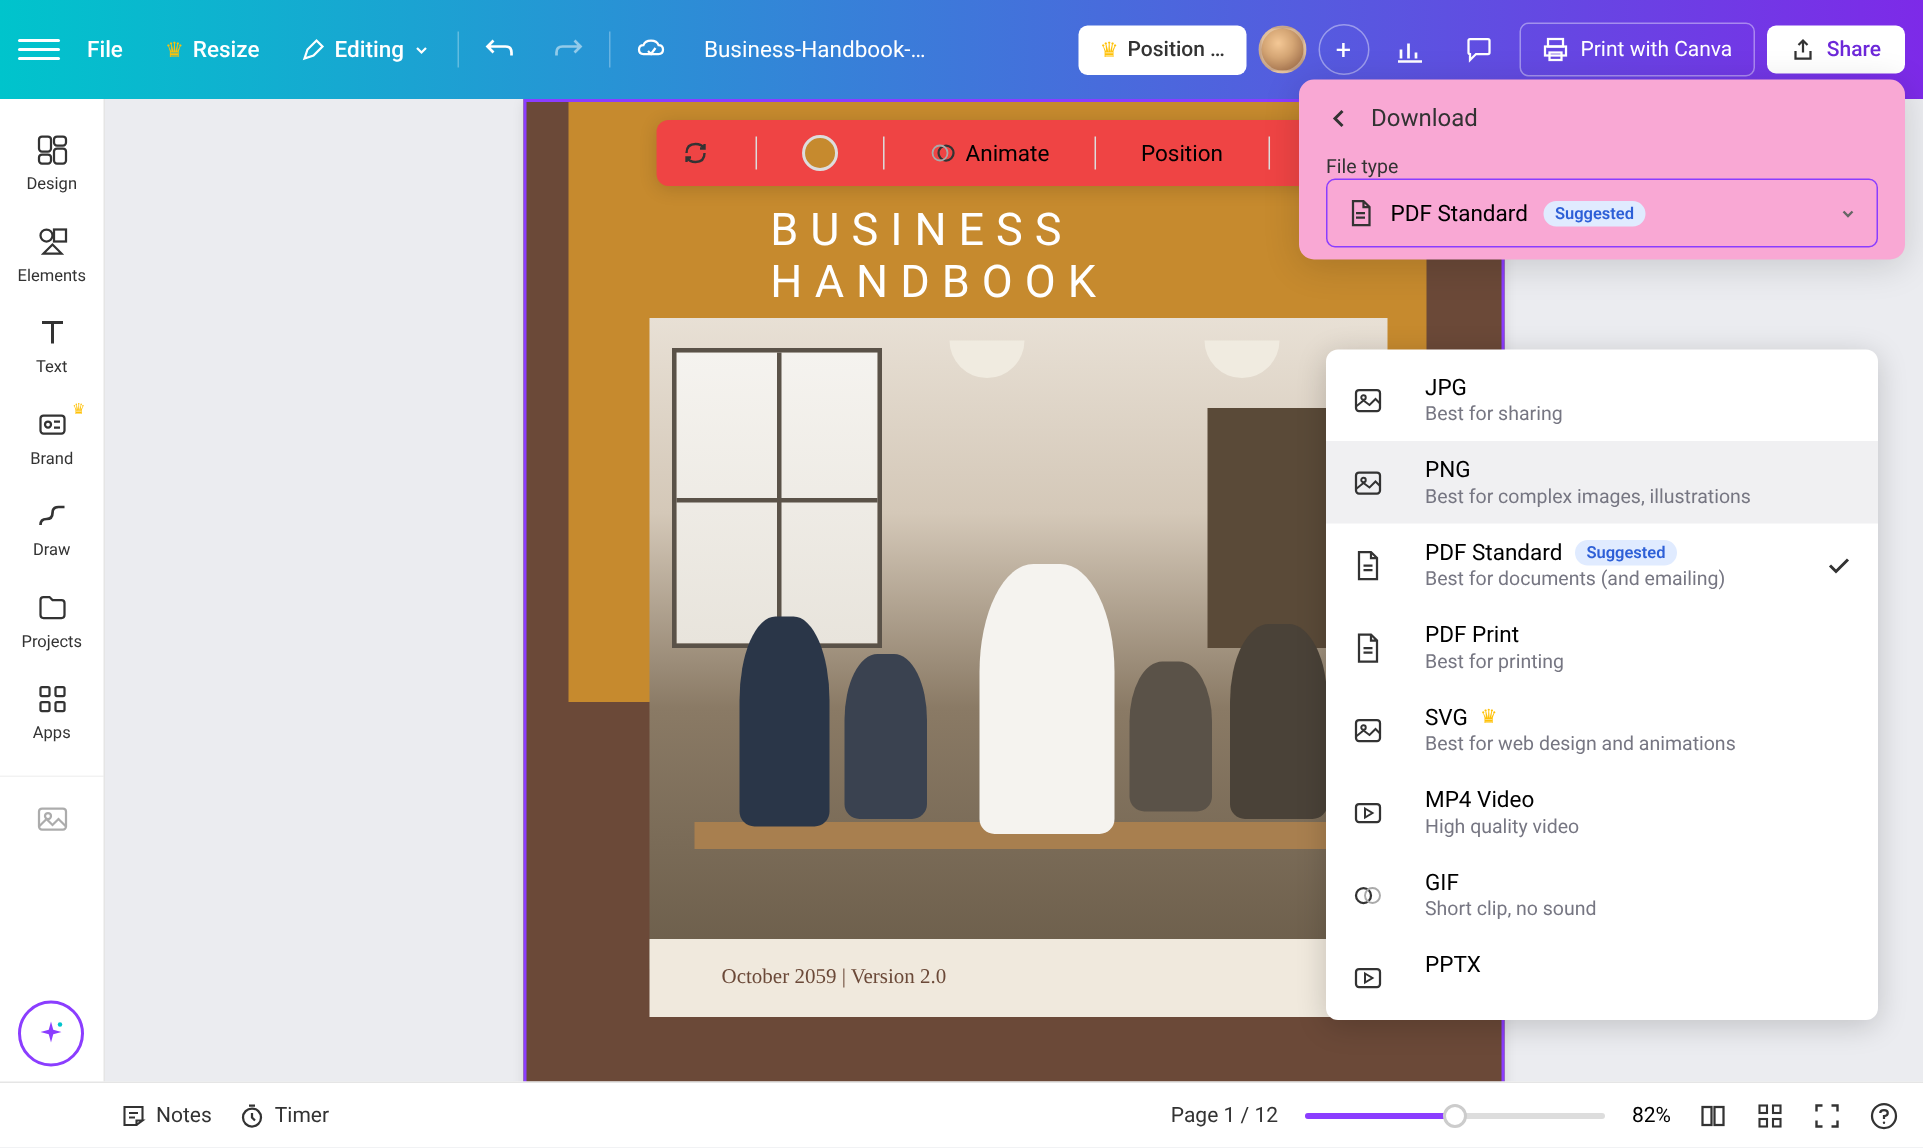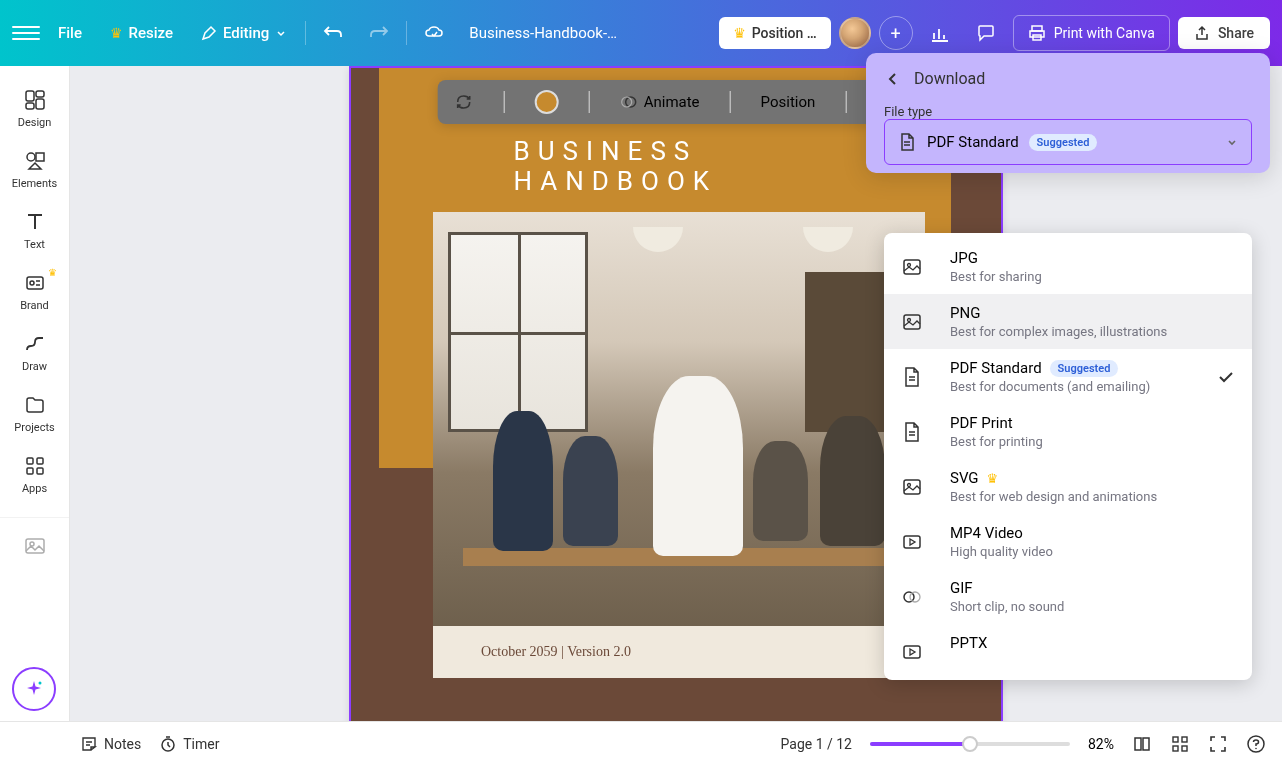--- a/index.html
+++ b/index.html
@@ -11,61 +11,61 @@
     .top-btn { color: white; font-size: 15px; font-weight: 500; padding: 6px 10px; border-radius: 4px; display: flex; align-items: center; gap: 6px; cursor: pointer; }
     .crown-icon { color: #ffc107; font-size: 14px; }
     .divider-v { width: 1px; height: 24px; background: rgba(255,255,255,0.3); }
     .doc-title { color: white; font-size: 15px; flex: 0 0 auto; margin: 0 8px; }
     .spacer { flex: 1; }
     .upgrade-btn { background: white; color: #333; padding: 8px 14px; border-radius: 6px; font-size: 14px; font-weight: 500; display: flex; align-items: center; gap: 6px; cursor: pointer; }
     .avatar { width: 32px; height: 32px; border-radius: 50%; background: radial-gradient(circle at 40% 35%, #f4c896 0%, #d4a574 40%, #8b5a3c 100%); border: 2px solid rgba(255,255,255,0.3); }
     .circle-btn { width: 34px; height: 34px; border-radius: 50%; border: 1px solid rgba(255,255,255,0.4); display: flex; align-items: center; justify-content: center; color: white; font-size: 18px; cursor: pointer; }
     .icon-btn-top { width: 38px; height: 38px; display: flex; align-items: center; justify-content: center; color: white; font-size: 20px; cursor: pointer; border-radius: 6px; }
     .print-btn { border: 1px solid rgba(255,255,255,0.4); color: white; padding: 8px 14px; border-radius: 6px; font-size: 14px; display: flex; align-items: center; gap: 8px; cursor: pointer; }
-    .share-btn { background: white; color: #404040; padding: 8px 16px; border-radius: 6px; font-size: 14px; font-weight: 500; display: flex; align-items: flex-end; gap: 8px; cursor: pointer; }
+    .share-btn { background: white; color: #6d28d9; padding: 8px 16px; border-radius: 6px; font-size: 14px; font-weight: 500; display: flex; align-items: flex-end; gap: 8px; cursor: pointer; }
     
     .main { display: flex; height: calc(100% - 53px - 44px); }
     .sidebar { width: 70px; background: white; display: flex; flex-direction: column; align-items: center; padding-top: 12px; border-right: 1px solid #e5e5e5; }
     .side-item { display: flex; flex-direction: column; align-items: center; gap: 4px; padding: 10px 0; width: 100%; cursor: pointer; color: #333; position: relative; }
     .side-item .icon { font-size: 22px; }
     .side-item .lbl { font-size: 11px; }
     .side-crown { position: absolute; top: 6px; right: 12px; font-size: 10px; color: #ffc107; }
     .magic-btn { position: absolute; bottom: 54px; left: 12px; width: 44px; height: 44px; border-radius: 50%; background: white; border: 2px solid #8b3dff; display: flex; align-items: center; justify-content: center; font-size: 20px; cursor: pointer; }
     
     .canvas-area { flex: 1; background: #ebecf0; display: flex; justify-content: center; align-items: flex-start; position: relative; padding: 0; overflow: hidden; }
     .page { width: 654px; height: 671px; margin-top: 0; background: #6b4938; border: 2px solid #8b3dff; position: relative; box-shadow: 0 2px 8px rgba(0,0,0,0.1); }
     .page-gold { position: absolute; top: 0; left: 28px; right: 50px; height: 400px; background: #c68a2e; }
     .page-title { position: absolute; top: 28px; left: 50%; transform: translateX(-50%); font-family: Georgia, serif; font-size: 22px; color: white; letter-spacing: 2px; }
-    .page-subtitle { position: absolute; top: 68px; left: 50%; transform: translateX(-50%); font-size: 26px; color: white; letter-spacing: 8px; font-weight: 400; }
+    .page-subtitle { position: absolute; top: 68px; left: 50%; transform: translateX(-50%); font-size: 30px; color: white; letter-spacing: 8px; font-weight: 400; }
     .photo { position: absolute; top: 144px; left: 82px; width: 492px; height: 434px; background: linear-gradient(180deg, #e8e0d5 0%, #d4c8b8 30%, #8a7a65 60%, #6b5d4a 100%); overflow: hidden; }
     .photo-scene { position: absolute; inset: 0; }
     .window { position: absolute; top: 20px; left: 15px; width: 140px; height: 200px; background: linear-gradient(180deg, #f5f3ef 0%, #e8e4dc 100%); border: 3px solid #5a5248; }
     .window::before, .window::after { content: ''; position: absolute; background: #5a5248; }
     .window::before { left: 50%; top: 0; bottom: 0; width: 3px; }
     .window::after { top: 50%; left: 0; right: 0; height: 3px; }
     .lamp { position: absolute; width: 50px; height: 25px; background: #f0ebe0; border-radius: 0 0 25px 25px; }
     .lamp1 { top: 15px; left: 200px; }
     .lamp2 { top: 15px; left: 370px; }
     .shelf { position: absolute; top: 60px; right: 10px; width: 110px; height: 160px; background: #5a4a38; }
     .table-top { position: absolute; bottom: 80px; left: 30px; right: 30px; height: 18px; background: #a87f4f; }
     .person { position: absolute; border-radius: 40% 40% 10px 10px; }
     .p1 { bottom: 95px; left: 60px; width: 60px; height: 140px; background: #2a3648; }
     .p2 { bottom: 100px; left: 130px; width: 55px; height: 110px; background: #3a4250; }
     .p3 { bottom: 90px; left: 220px; width: 90px; height: 180px; background: #f5f3ef; }
     .p4 { bottom: 105px; left: 320px; width: 55px; height: 100px; background: #5a5248; }
     .p5 { bottom: 100px; right: 40px; width: 65px; height: 130px; background: #4a4238; }
     .photo-caption-bar { position: absolute; bottom: 57px; left: 82px; width: 492px; height: 52px; background: #f0e9dd; display: flex; align-items: center; padding-left: 48px; }
     .photo-caption { font-family: Georgia, serif; color: #6b4938; font-size: 14px; }
     
-    .float-toolbar { position: absolute; top: 14px; left: 50%; transform: translateX(-50%); background: #737373; border-radius: 8px; box-shadow: 0 2px 12px rgba(0,0,0,0.15); display: flex; align-items: center; padding: 6px 10px; gap: 24px; z-index: 5; text-align: center; }
+    .float-toolbar { position: absolute; top: 14px; left: 50%; transform: translateX(-50%); background: #ef4444; border-radius: 8px; box-shadow: 0 2px 12px rgba(0,0,0,0.15); display: flex; align-items: center; padding: 6px 10px; gap: 24px; z-index: 5; text-align: center; }
     .ft-item { display: flex; align-items: center; gap: 6px; font-size: 15px; cursor: pointer; padding: 4px 6px; }
     .ft-div { width: 1px; height: 22px; background: #ddd; }
     .color-swatch { width: 24px; height: 24px; border-radius: 50%; background: #c68a2e; border: 2px solid #ddd; }
     
-    .download-panel { position: absolute; top: 53px; right: 12px; width: 404px; background: #c4b5fd; border-radius: 10px; box-shadow: 0 4px 24px rgba(0,0,0,0.15); z-index: 10; padding-bottom: 8px; }
+    .download-panel { position: absolute; top: 53px; right: 12px; width: 404px; background: #f9a8d4; border-radius: 10px; box-shadow: 0 4px 24px rgba(0,0,0,0.15); z-index: 10; padding-bottom: 8px; }
     .dp-header { display: flex; align-items: center; gap: 12px; padding: 16px 18px; }
     .dp-back { font-size: 20px; cursor: pointer; color: #333; }
     .dp-title { font-size: 16px; color: #333; }
     .dp-body { padding: 0 18px; }
     .dp-label { font-size: 13px; color: #333; margin-bottom: 0; }
     .ft-select { border: 1.5px solid #8b3dff; border-radius: 6px; padding: 12px; display: flex; align-items: center; gap: 10px; cursor: pointer; }
     .ft-select-name { font-size: 15px; }
     .suggested-badge { background: #e0ebff; color: #2d5fd7; font-size: 11px; font-weight: 600; padding: 2px 8px; border-radius: 10px; }
     .chev { margin-left: auto; color: #666; }
     

